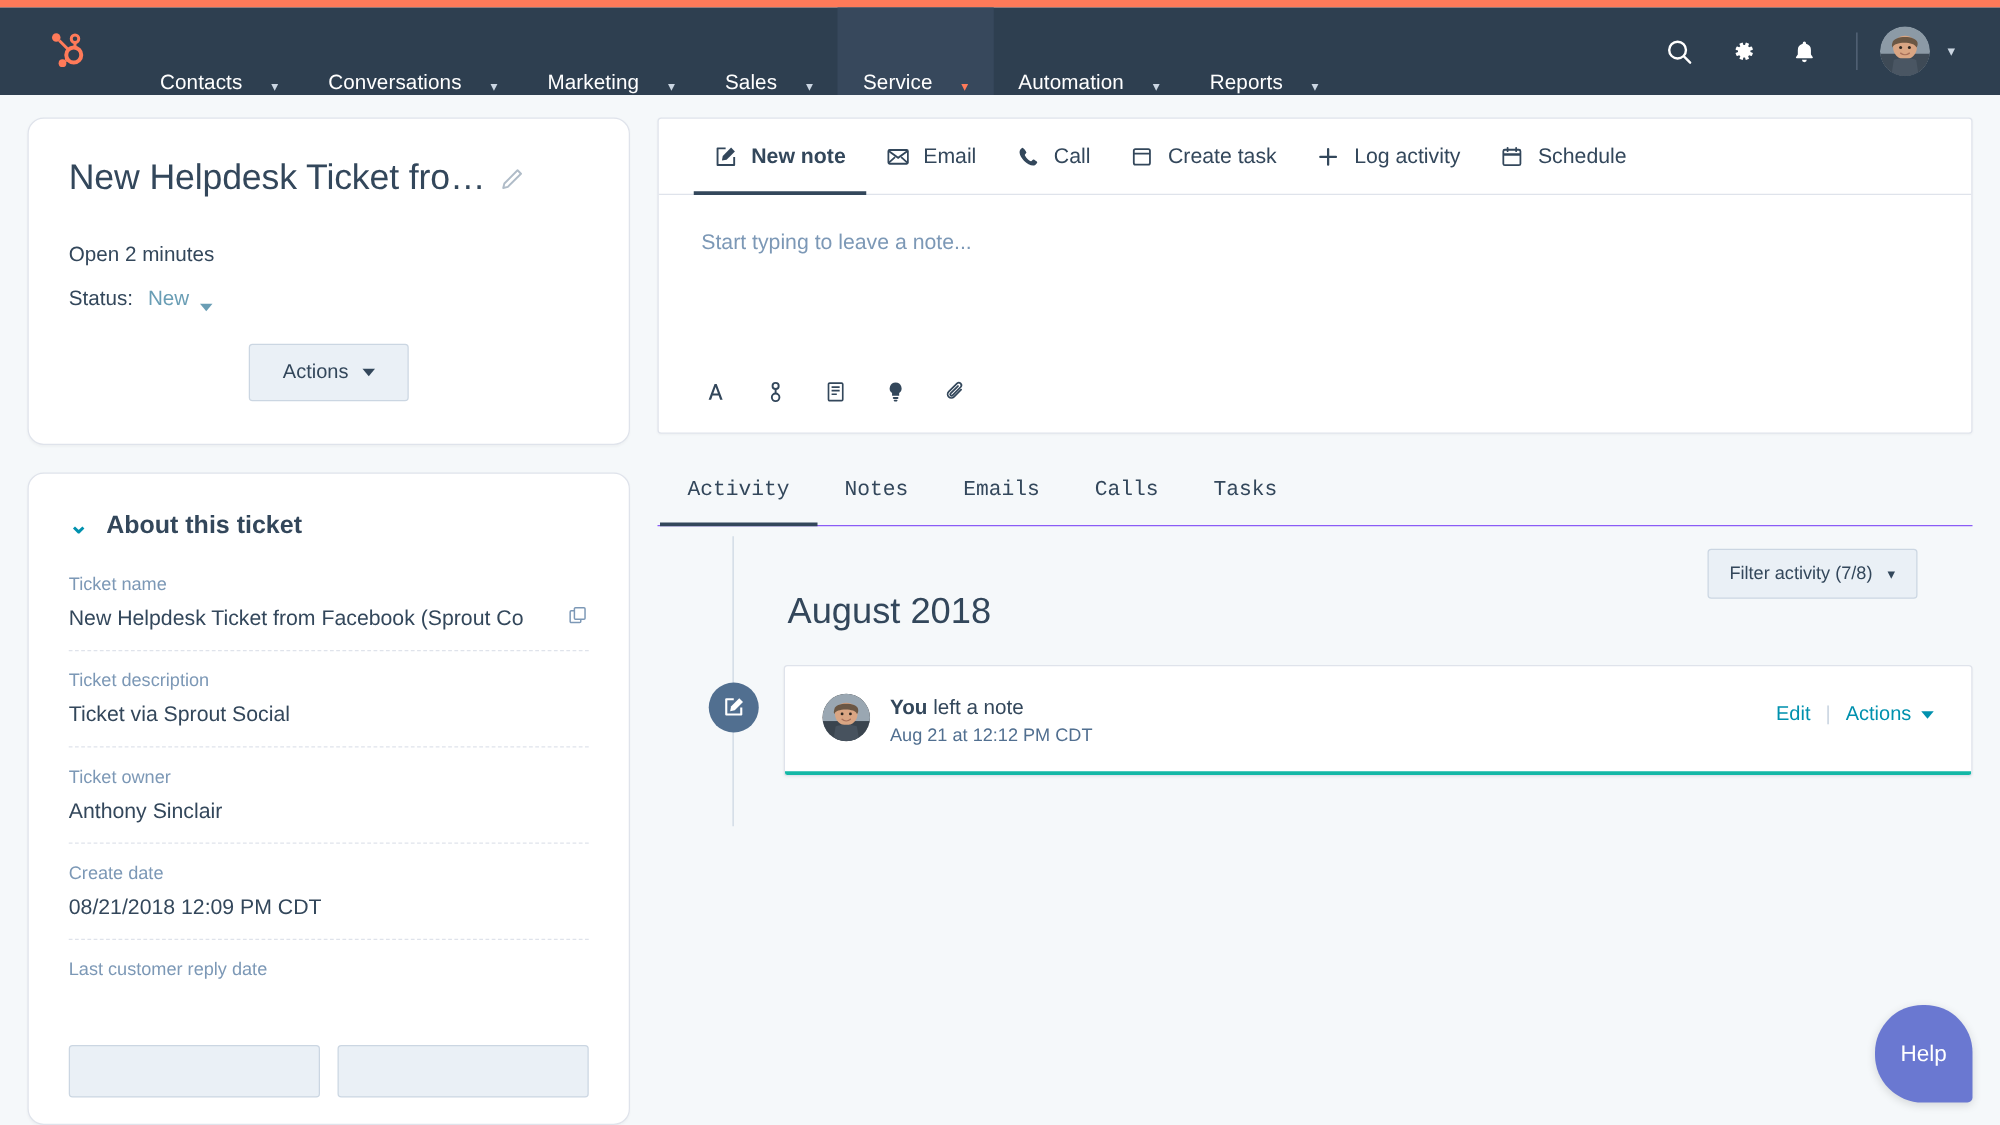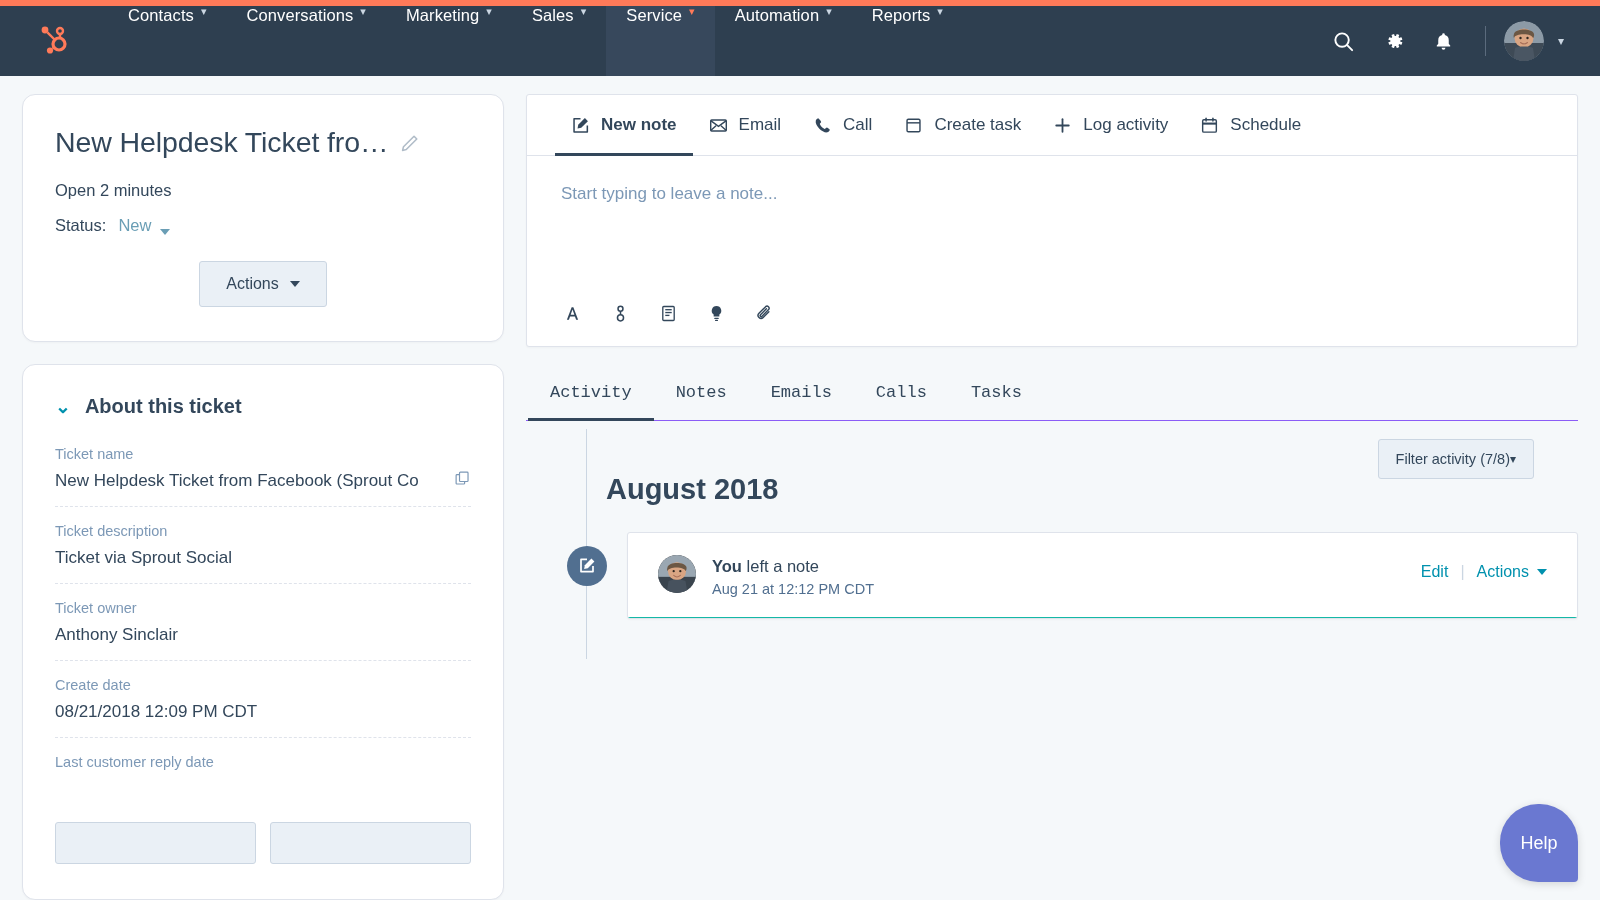--- a/index.html
+++ b/index.html
@@ -34,27 +34,28 @@
     align-items: center;
     justify-content: center;
     cursor: pointer;
   }
   .nav-items {
     display: flex;
     align-items: stretch;
   }
   .nav-item {
     display: flex;
-    align-items: flex-start;
+    align-items: flex-end;
     padding: 0 20px;
     color: #ffffff;
     font-size: 16.5px;
     white-space: nowrap;
     cursor: pointer;
     letter-spacing: 0.1px;
+    gap: 16px;
   }
   .nav-item.active {
     background: #37485c;
   }
   .nav-item .caret {
     margin-left: 7px;
     font-size: 11px;
     color: #cbd6e2;
     line-height: 1;
   }
@@ -134,21 +135,21 @@
     letter-spacing: -0.1px;
     white-space: nowrap;
     line-height: 1.25;
   }
   .pencil-icon {
     cursor: pointer;
     margin-top: 8px;
     flex-shrink: 0;
   }
   .ticket-open {
-    margin-top: 20px;
+    margin-top: 34px;
     font-size: 16.5px;
     color: #33475b;
     font-weight: 300;
   }
   .ticket-status-row {
     margin-top: 16px;
     font-size: 16.5px;
     color: #33475b;
     font-weight: 300;
     display: flex;
@@ -366,21 +367,21 @@
   .filter-btn {
     background: #eaf0f6;
     border: 1px solid #cbd6e2;
     border-radius: 3px;
     color: #33475b;
     font-size: 14.5px;
     padding: 11px 17px;
     cursor: pointer;
     display: flex;
     align-items: center;
-    gap: 0;
+    gap: 12px;
     font-family: inherit;
     font-weight: 300;
   }
   .filter-btn .chev { font-size: 12px; color: #33475b; }
 
   .timeline {
     position: relative;
     padding-left: 62px;
     margin-top: -10px;
   }
@@ -388,22 +389,22 @@
     position: absolute;
     left: 60px;
     top: -44px;
     bottom: -40px;
     width: 1px;
     background: #cbd6e2;
   }
   .month-heading {
     font-size: 29px;
     color: #33475b;
-    font-weight: 700;
-    padding-left: 18px;
+    font-weight: 400;
+    padding-left: 42px;
     margin-bottom: 26px;
   }
   .timeline-item {
     position: relative;
   }
   .timeline-badge {
     position: absolute;
     left: -21px;
     top: 14px;
     width: 40px; height: 40px;
@@ -420,21 +421,21 @@
     background: #ffffff;
     border: 1px solid #dfe3eb;
     border-radius: 3px;
     box-shadow: 0 1px 2px rgba(0,0,0,0.03);
     overflow: hidden;
   }
   .event-head {
     display: flex;
     align-items: flex-start;
     padding: 22px 30px 20px 30px;
-    border-bottom: 1px solid #14b8a6;
+    border-bottom: 3px solid #14b8a6;
   }
   .event-avatar {
     width: 38px; height: 38px;
     border-radius: 50%;
     overflow: hidden;
     flex-shrink: 0;
     margin-right: 16px;
     background: #4a4e52;
   }
   .event-meta { flex: 1; min-width: 0; }

